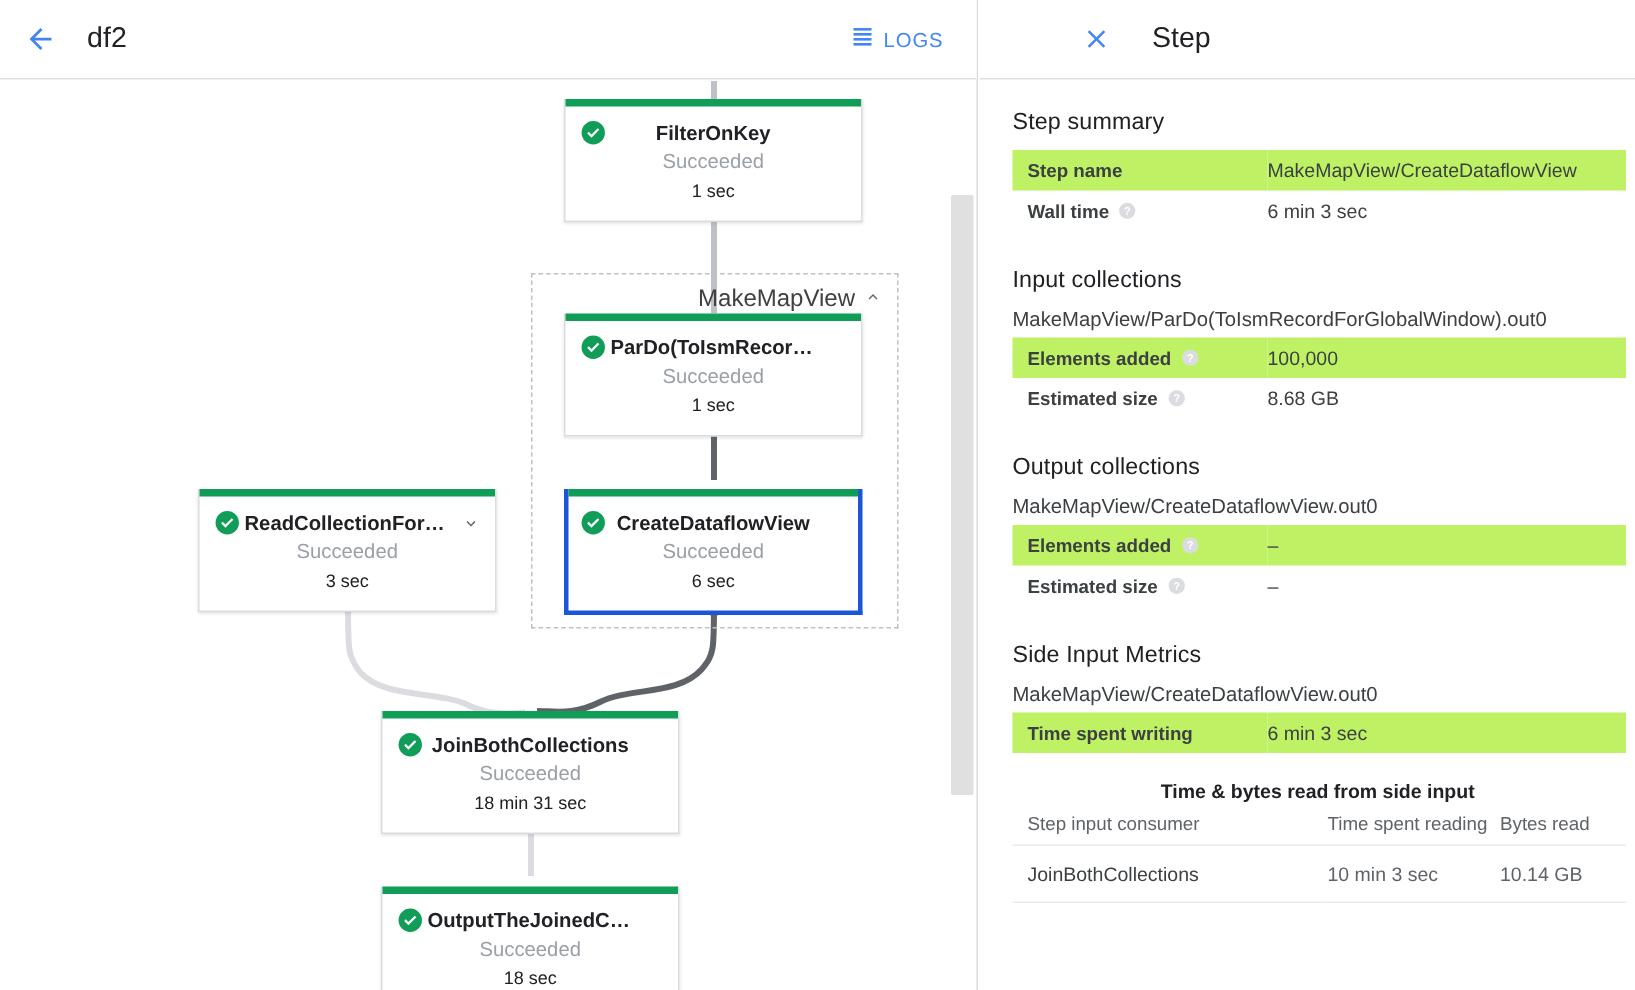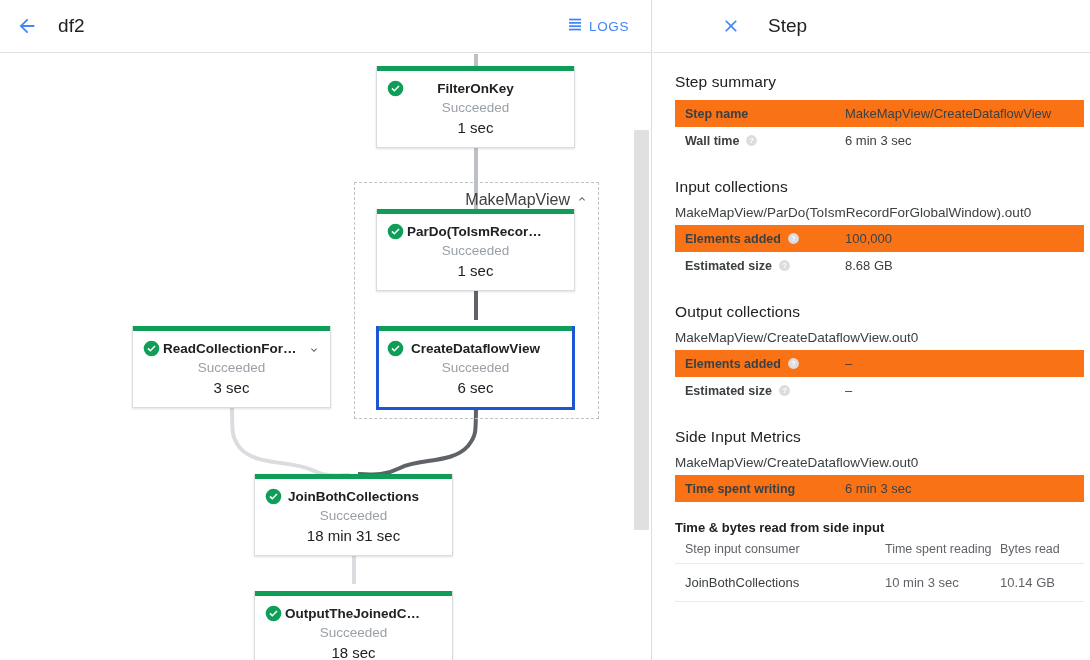--- a/index.html
+++ b/index.html
@@ -63,21 +63,21 @@
     position: absolute; left: 10px; top: 9px;
     width: 17px; height: 17px;
   }
   .node.selected .check { left: 8px; }
   .node .nm {
     font-size: 13.5px; font-weight: bold; color: #202124;
     white-space: nowrap; overflow: hidden; text-overflow: ellipsis;
     padding: 0 30px; line-height: 18px;
   }
   .node .st { font-size: 13.5px; color: #9aa0a6; line-height: 20px; }
-  .node .dur { font-size: 15px; color: #202124; line-height: 19px; }
+  .node .dur { font-size: 12px; color: #202124; line-height: 19px; }
   .node .chev {
     position: absolute; right: 10px; top: 11px; width: 12px; height: 12px;
   }
 
   
   #composite {
     position: absolute;
     border: 1px dashed #bdc1c6;
     background: transparent;
   }
@@ -111,21 +111,21 @@
   #panel-title { font-size: 19px; color: #202124; margin-left: 15px; }
 
   #right-body { padding: 20px 8px 0 22px; }
   .sec-title {
     font-size: 15.5px; color: #202124; margin-bottom: 9px; letter-spacing: .1px;
   }
   .sec-sub {
     font-size: 13.5px; color: #3c4043; margin-bottom: 5px; letter-spacing: 0;
   }
   .kvtable { width: 409px; border-collapse: collapse; margin-bottom: 24px; }
-  .kvtable tr.alt { background: #f97316; }
+  .kvtable tr.alt { background: #bef264; }
   .kvtable td { padding: 6px 0 6px 0; vertical-align: middle; }
   .kvtable td.k {
     width: 170px; font-size: 12.5px; font-weight: bold; color: #3c4043;
     padding-left: 10px; white-space: nowrap;
   }
   .kvtable td.v { font-size: 13px; color: #3c4043; }
   .helpi {
     display: inline-block; vertical-align: -2px; margin-left: 6px;
     width: 13px; height: 13px; cursor: pointer;
   }
@@ -137,21 +137,21 @@
     border-bottom: 1px solid #e8eaed;
   }
   .sidetable th.r2 { text-align: left; padding-left: 0; }
   .sidetable td {
     font-size: 13px; color: #3c4043; padding: 11px 0 11px 10px;
     border-bottom: 1px solid #e8eaed;
   }
   .sidetable td.r2 { padding-left: 0; color: #5f6368; }
   .bold-sec {
     font-size: 13px; font-weight: bold; color: #202124;
-    margin-bottom: 4px; margin-top: 2px;
+    margin-bottom: 4px; margin-top: 2px; text-align: center;
   }
   .mb18 { margin-bottom: 18px; }
 </style>
 </head>
 <body>
 
 <div id="app">
 
   <div id="left-pane">
 

